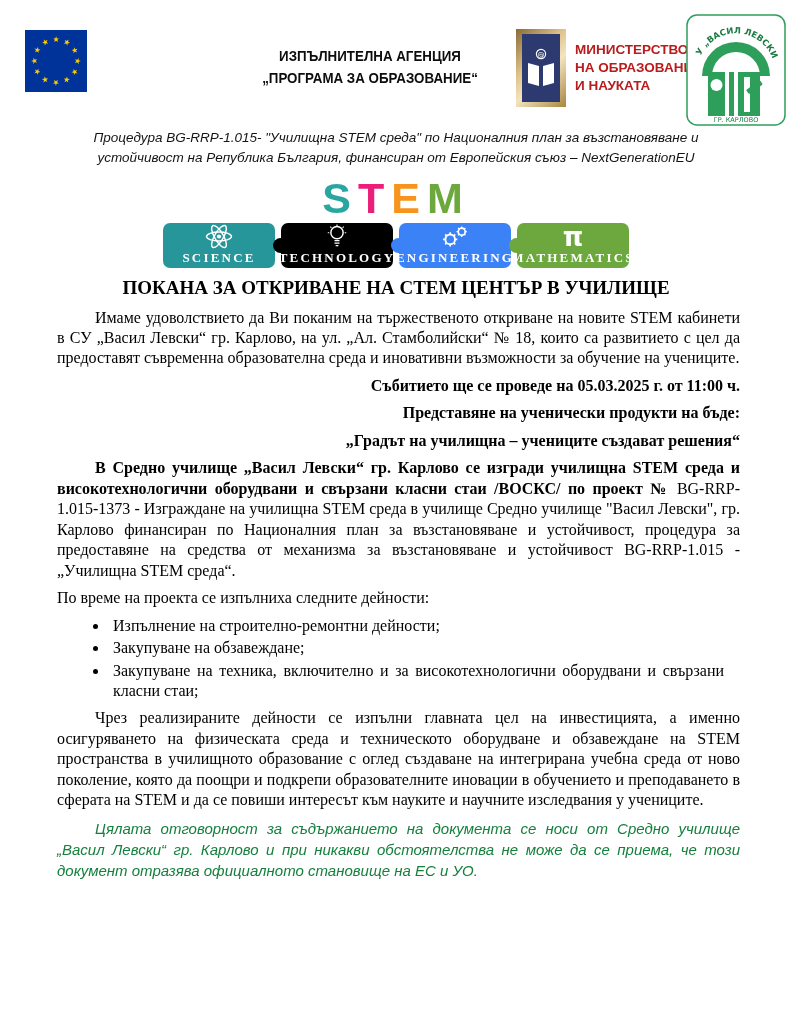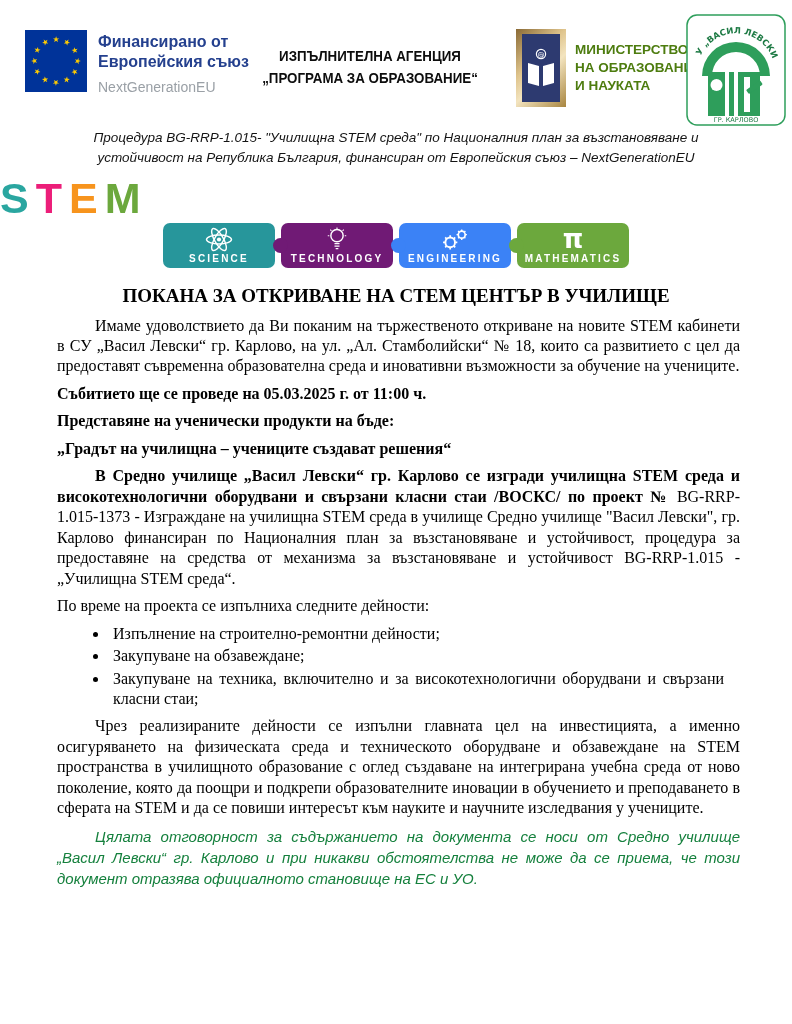--- a/index.html
+++ b/index.html
@@ -27,51 +27,51 @@
   .eu-text{font-family:"Liberation Sans",sans-serif;padding-top:2px;}
   .eu-text .l{color:#24408e;font-weight:bold;font-size:16px;line-height:1.25;}
   .eu-text .sub{color:#9aa0a6;font-size:14px;margin-top:7px;}
   .agency{position:absolute;left:238px;top:45px;width:264px;text-align:center;
           font-family:"Liberation Sans",sans-serif;font-weight:bold;font-size:14.5px;
           line-height:1.55;color:#0d0d0d;transform:scaleX(.92);}
   .ministry{position:absolute;left:516px;top:29px;display:flex;gap:9px;align-items:center;}
   .min-icon{width:50px;height:78px;box-sizing:border-box;padding:5px 6px;
             background:linear-gradient(135deg,#8a6a35,#dfc48c 38%,#f3e4bf 58%,#a8853f);}
   .min-inner{width:100%;height:100%;background:#2d3a70;display:flex;align-items:center;justify-content:center;}
-  .min-text{font-family:"Liberation Sans",sans-serif;color:#4d7c0f;font-weight:bold;
+  .min-text{font-family:"Liberation Sans",sans-serif;color:#b91c1c;font-weight:bold;
             font-size:13.5px;line-height:1.35;}
   .school{position:absolute;left:686px;top:14px;width:100px;height:112px;}
   
   .procedure{margin:12px auto 0;width:630px;text-align:center;
              font-family:"Liberation Sans",sans-serif;font-style:italic;
              font-size:13.5px;line-height:1.5;color:#141414;}
   
-  .stem{margin-top:8px;}
+  .stem{margin-top:8px;text-align:center;}
   .stem-word{font-family:"Liberation Sans",sans-serif;font-weight:800;font-size:43px;
              line-height:1;letter-spacing:7px;}
   .sw0{color:#2aa6a0;} .sw1{color:#ec1e79;} .sw2{color:#f7941d;} .sw3{color:#6ca83d;}
   .pieces{display:flex;justify-content:center;gap:6px;margin-top:3px;}
   .piece{position:relative;width:112px;height:45px;border-radius:7px;color:#fff;
          display:flex;flex-direction:column;align-items:center;justify-content:center;gap:1px;}
-  .piece.c0{background:#27969b;} .piece.c1{background:#701a75;}
+  .piece.c0{background:#27969b;} .piece.c1{background:#000000;}
   .piece.c2{background:#3b82f6;} .piece.c3{background:#6ca83d;}
   .piece.knob::before{content:"";position:absolute;left:-8px;top:50%;margin-top:-7px;
          width:15px;height:15px;border-radius:50%;background:inherit;}
   .picon{height:25px;display:flex;align-items:center;justify-content:center;}
-  .plabel{font-family:Liberation Sans, sans-serif;font-size:10px;font-weight:bold;
+  .plabel{font-family:Liberation Serif, serif;font-size:13px;font-weight:bold;
           letter-spacing:2.2px;}
   .pi-glyph{font-family:"DejaVu Sans",sans-serif;font-size:26px;font-weight:bold;
             line-height:24px;color:#fff;}
   
-  .doc-title{text-align:center;font-weight:bold;font-size:19px;margin-top:17px;
+  .doc-title{text-align:center;font-weight:bold;font-size:19px;margin-top:9px;
              font-family:"Liberation Serif",serif;}
   .body{padding:2px 52px 0 57px;font-size:16px;line-height:1.28;text-align:justify;}
   .body p{margin:7px 0;}
   .indent{text-indent:38px;}
-  .center-bold{text-align:left;font-weight:bold;margin:13px 0;font-size:16px;}
+  .center-bold{text-align:right;font-weight:bold;margin:13px 0;font-size:16px;}
   .bullets{margin:5px 0;padding-left:36px;}
   .bullets li{margin:2px 16px;padding-left:4px;}
   .disclaimer{font-family:"Liberation Sans",sans-serif;font-style:italic;font-size:15px;
               line-height:1.4;margin-top:14px;text-indent:38px;color:#15803d;}
 </style>
 </head>
 <body>
 
 <div class="page">
 
@@ -84,25 +84,20 @@
         <span class="eu-star">★</span>
         <span class="eu-star">★</span>
         <span class="eu-star">★</span>
         <span class="eu-star">★</span>
         <span class="eu-star">★</span>
         <span class="eu-star">★</span>
         <span class="eu-star">★</span>
         <span class="eu-star">★</span>
         <span class="eu-star">★</span>
         <span class="eu-star">★</span>
-      </div>
-      <div class="eu-text">
-        <div class="l">Финансирано от</div>
-        <div class="l">Европейския съюз</div>
-        <div class="sub">NextGenerationEU</div>
       </div>
     </div>
 
     <div class="agency">
       <div>ИЗПЪЛНИТЕЛНА АГЕНЦИЯ</div>
       <div>„ПРОГРАМА ЗА ОБРАЗОВАНИЕ“</div>
     </div>
 
     <div class="ministry">
       <div class="min-icon">

